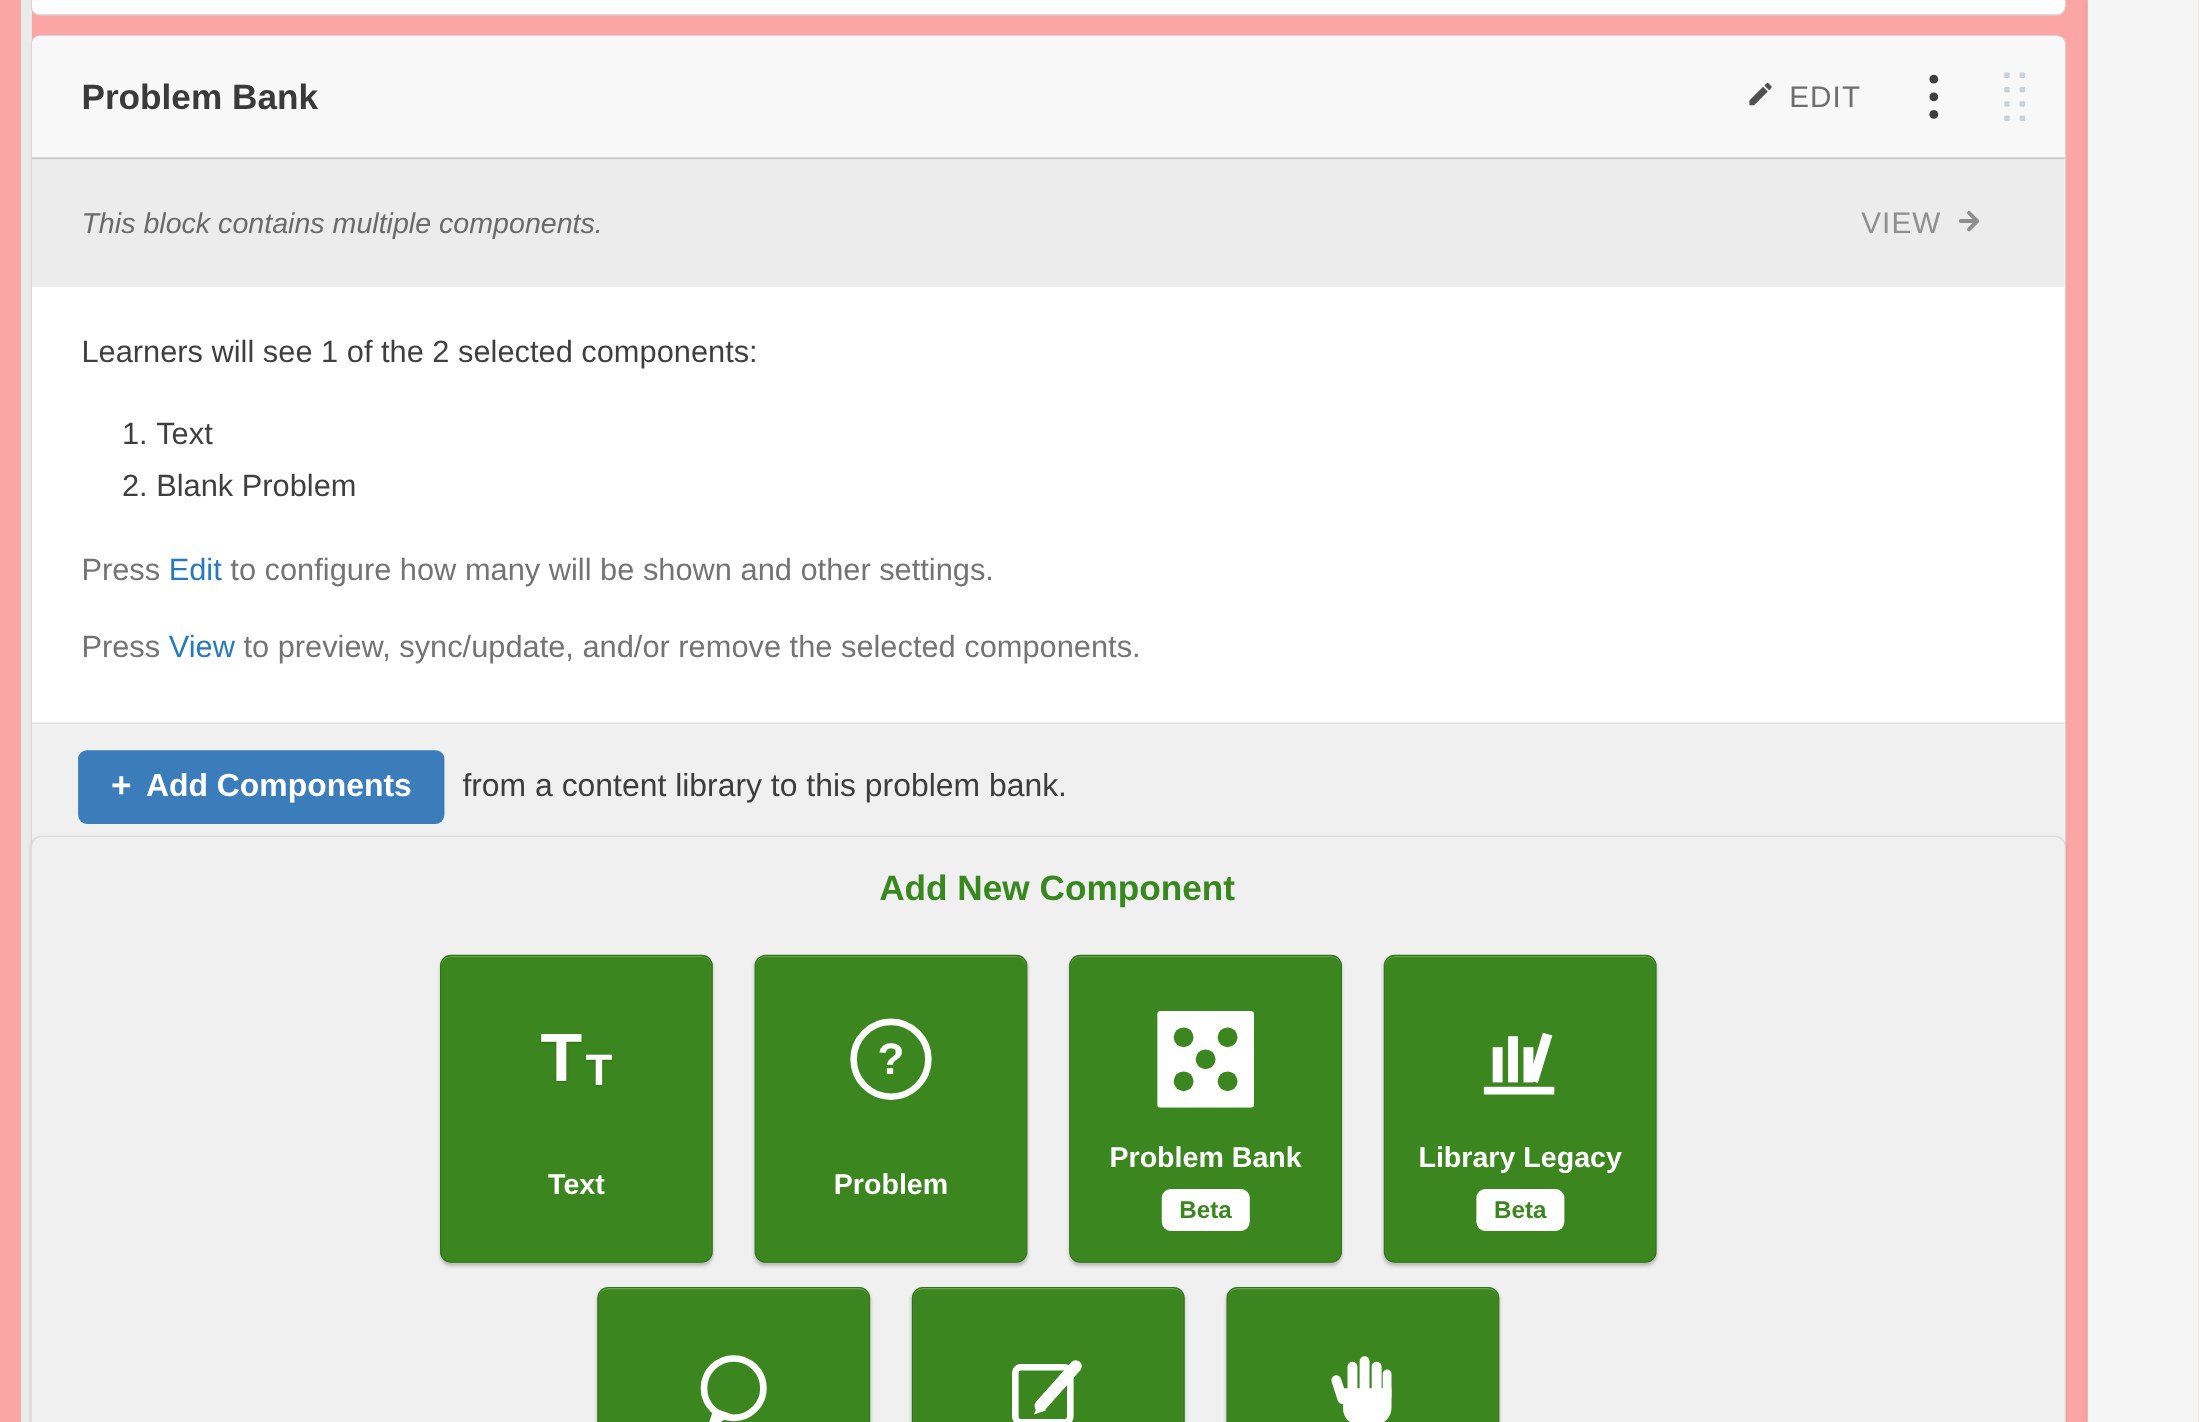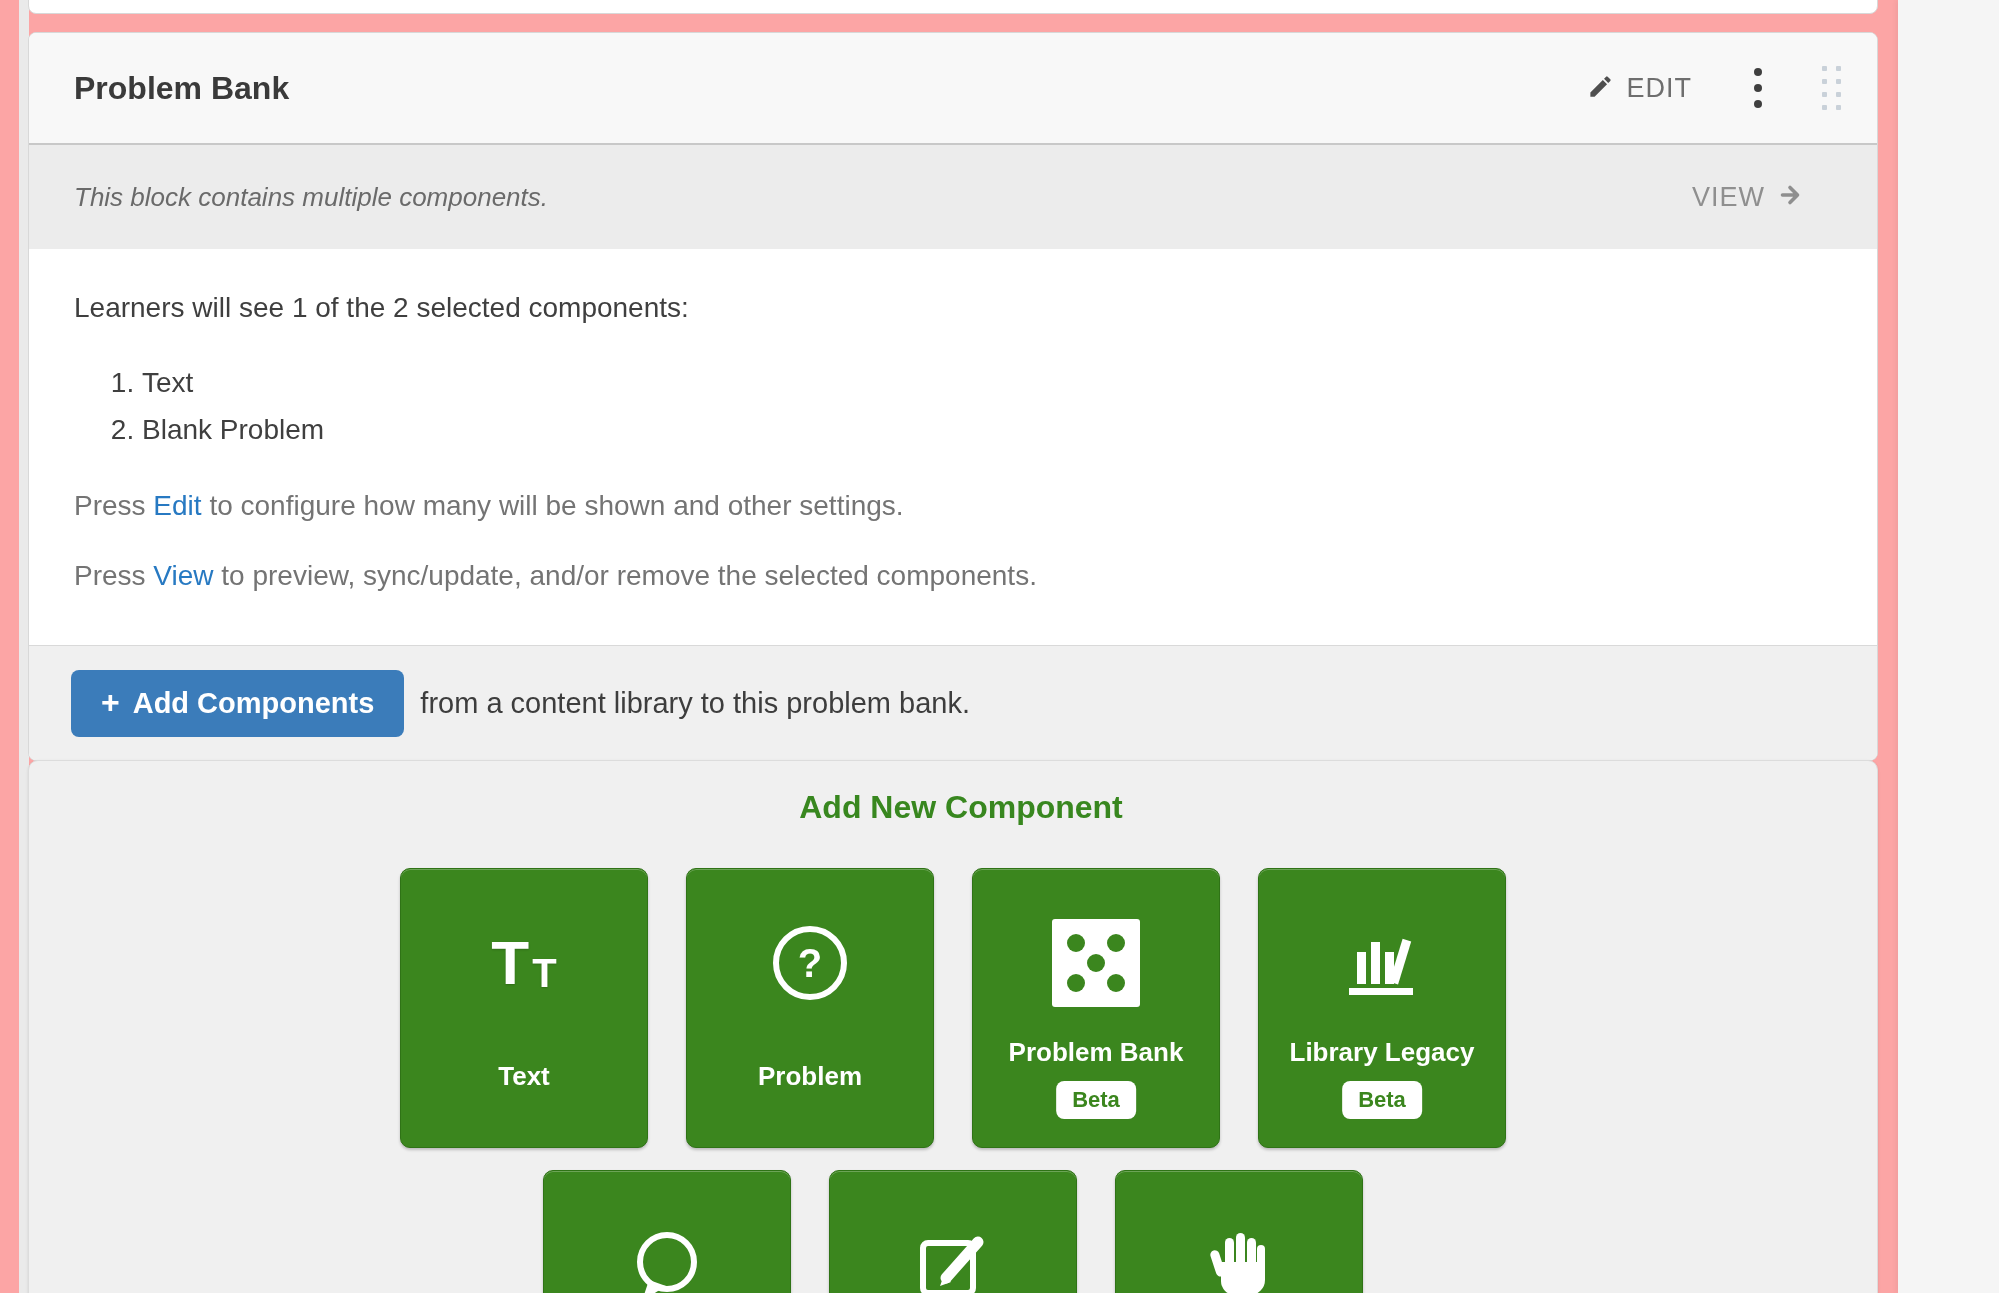--- a/index.html
+++ b/index.html
@@ -18,21 +18,21 @@
   .card-header{height:110px;background:#f8f8f8;display:flex;align-items:center;padding:0 36px 0 45px;}
   .card-title{font-size:32px;font-weight:bold;color:#3a3a3a;flex:0 0 auto;}
   .hdr-spacer{flex:1;}
   .edit-btn{display:flex;align-items:center;gap:12px;cursor:pointer;}
   .edit-label{font-size:27px;color:#6e6e6e;letter-spacing:1px;}
   .kebab{display:flex;flex-direction:column;gap:8px;margin-left:58px;padding:4px;cursor:pointer;}
   .kebab i{width:8px;height:8px;border-radius:50%;background:#3f3f3f;}
   .drag-handle{display:grid;grid-template-columns:repeat(2,5px);grid-auto-rows:5px;gap:8px 9px;margin-left:56px;cursor:grab;}
   .drag-handle i{background:#c9d1d9;border-radius:1px;}
   .divider{height:2px;background:#c8c8c8;}
-  .msg-bar{height:104px;background:#ececec;display:flex;align-items:center;padding:0 70px 0 45px;}
+  .msg-bar{height:116px;background:#ececec;display:flex;align-items:center;padding:0 70px 0 45px;}
   .msg-text{font-size:26px;font-style:italic;color:#6a6a6a;}
   .view-link{display:flex;align-items:center;gap:10px;cursor:pointer;}
   .view-label{font-size:27px;color:#8f8f8f;letter-spacing:1px;}
   .card-body{height:396px;padding:42px 45px 0 45px;box-sizing:border-box;background:#fff;}
   .intro{font-size:28px;color:#3f3f3f;margin:0;line-height:34px;}
   .sel-list{margin:34px 0 0 0;padding-left:68px;}
   .sel-list li{font-size:28px;color:#3f3f3f;line-height:47px;}
   .press{font-size:28px;color:#747474;margin:36px 0 0 0;line-height:34px;}
   .press a{color:#2779c2;text-decoration:none;cursor:pointer;}
   .card-footer{height:114px;background:#f0f0f0;border-top:1px solid #d9d9d9;display:flex;align-items:center;padding:0 42px;}

